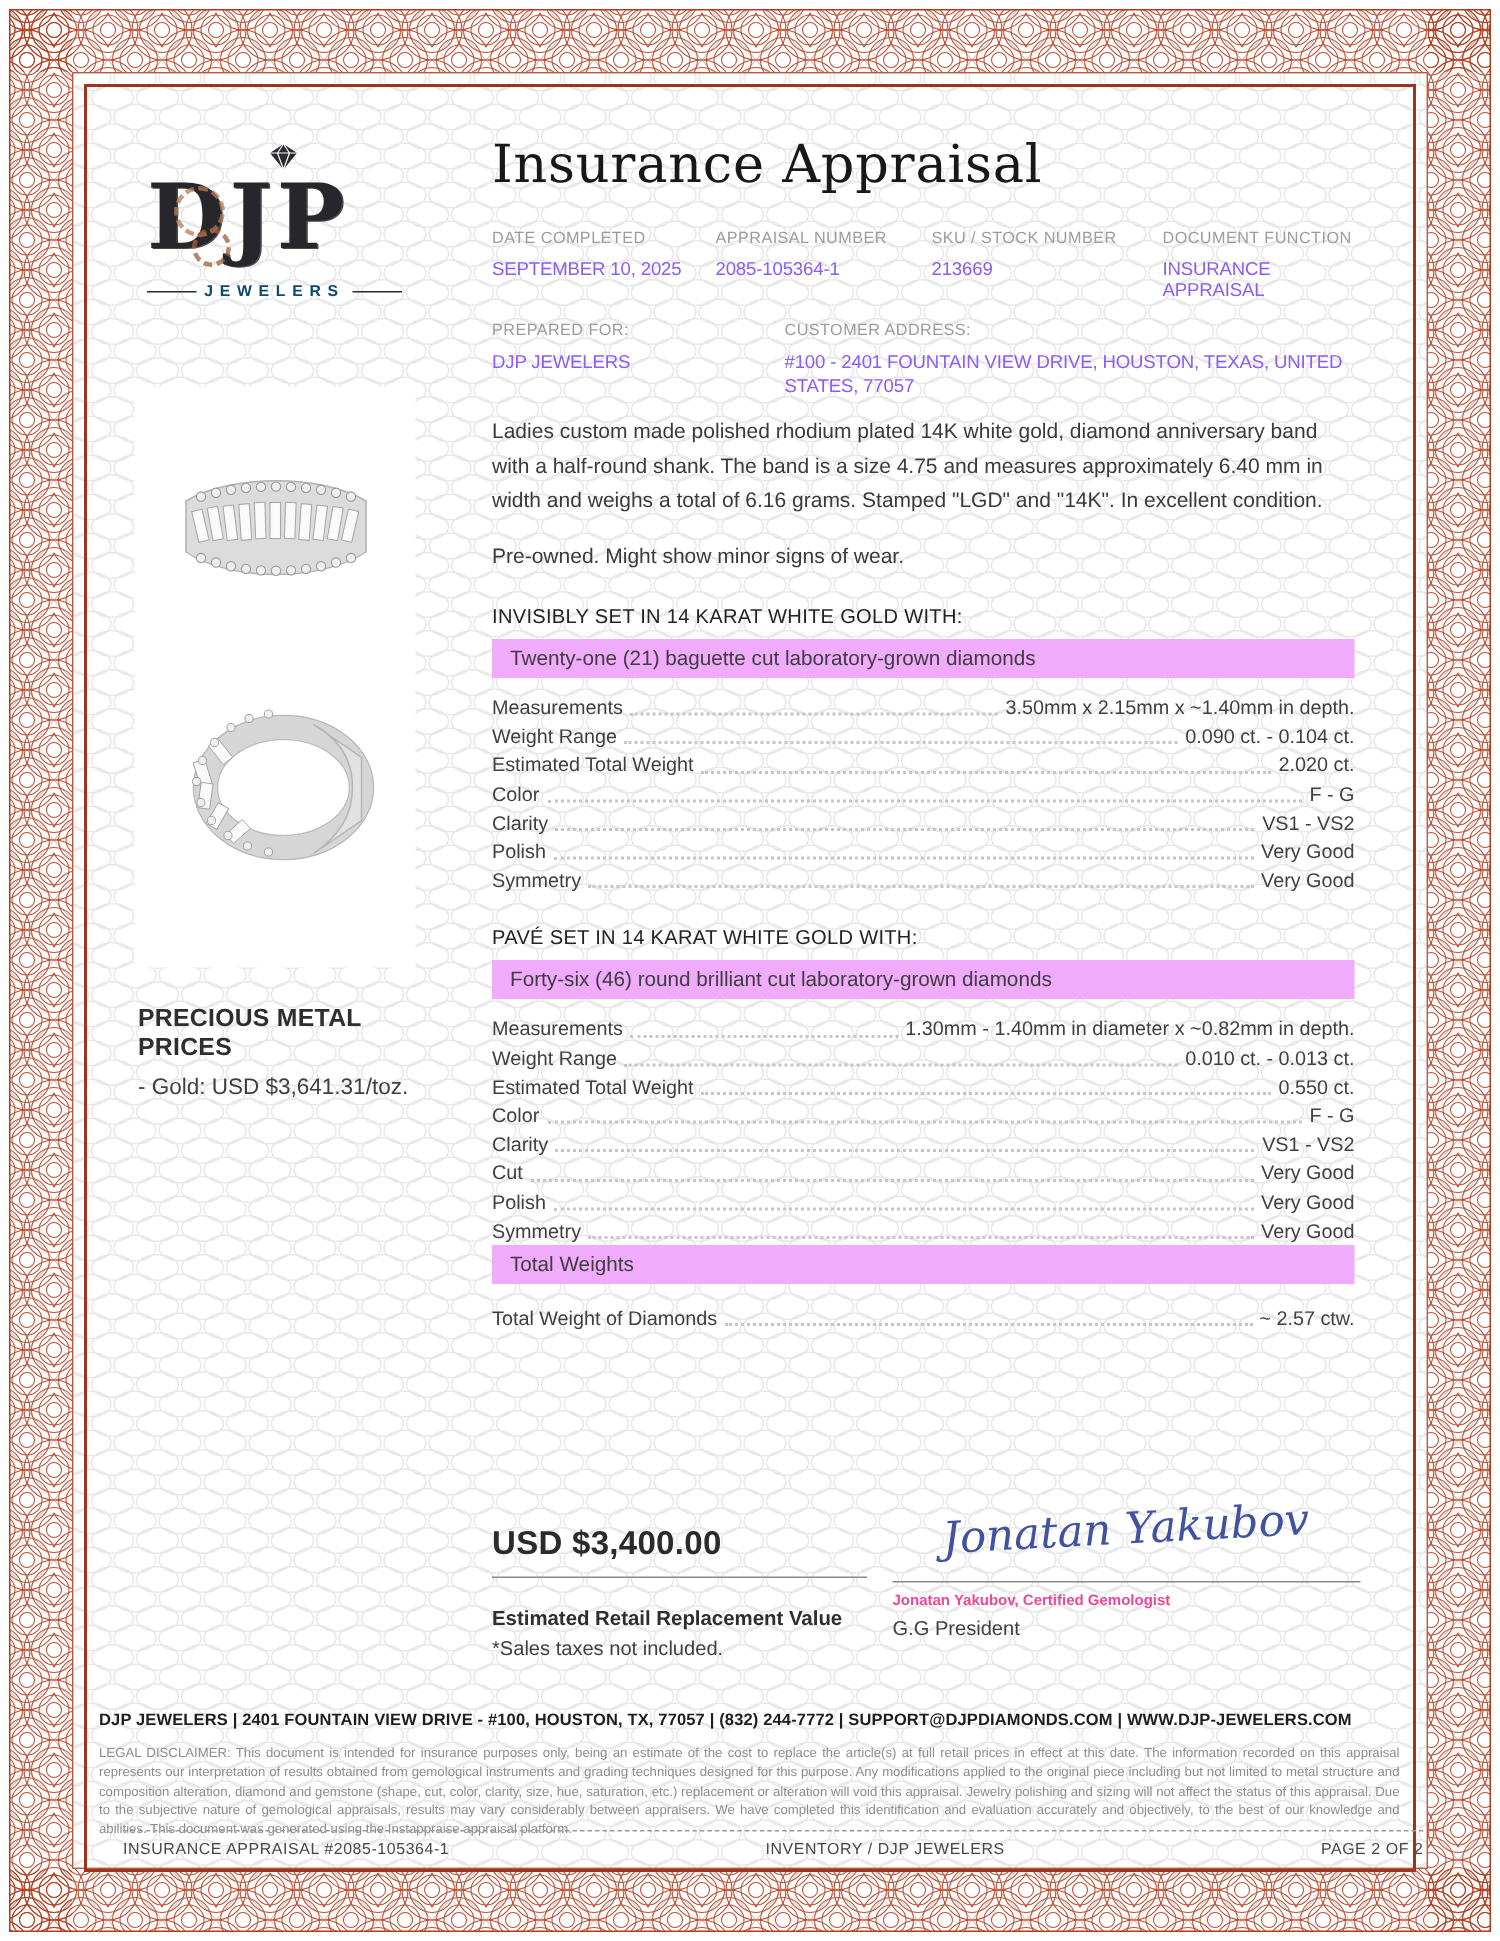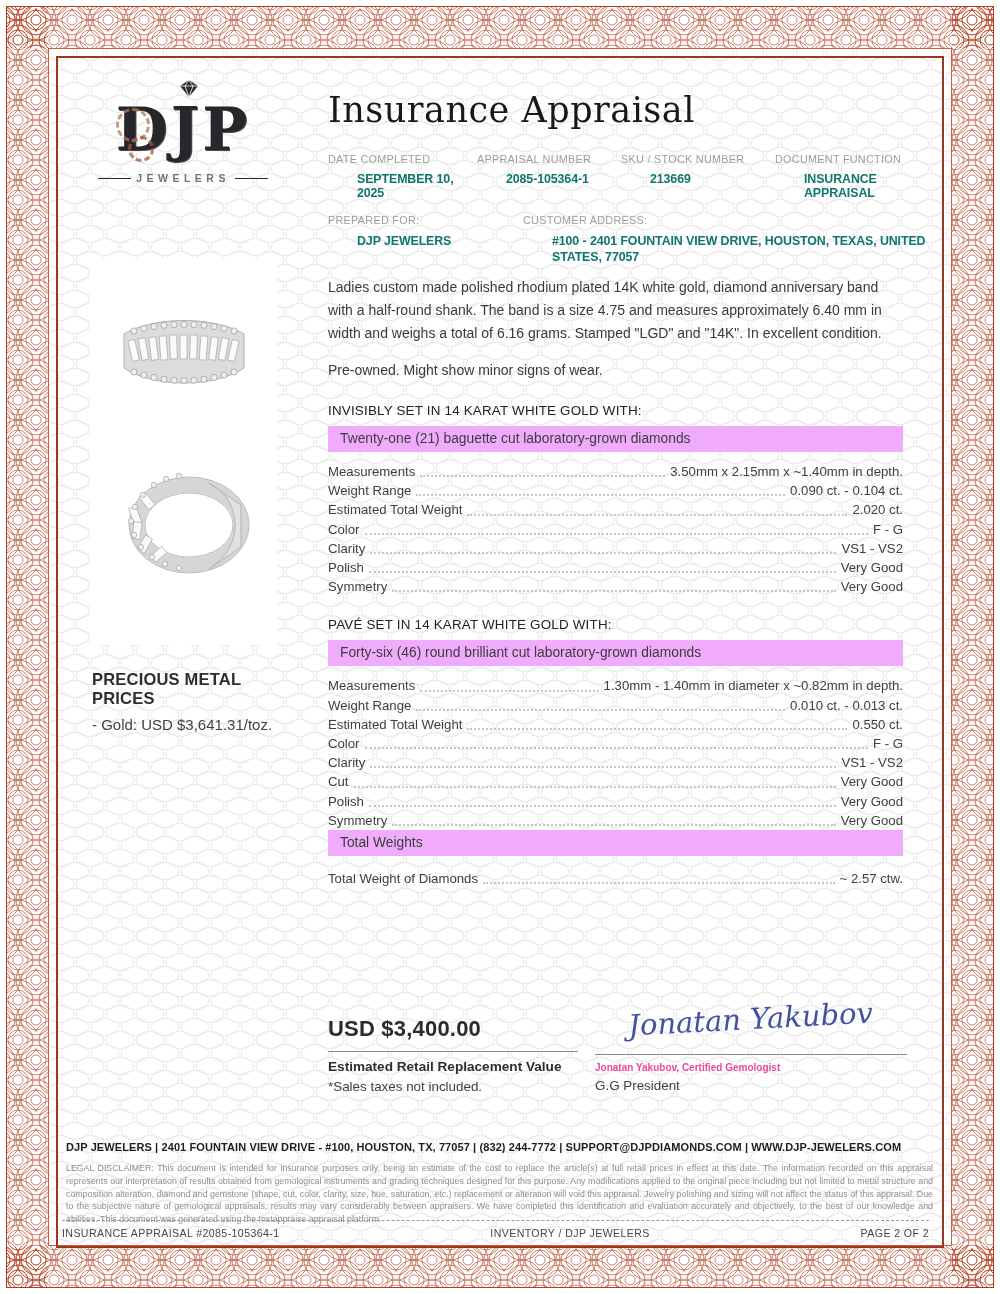--- a/index.html
+++ b/index.html
@@ -5,39 +5,39 @@
   * { margin:0; padding:0; box-sizing:border-box; }
   body { background:#888; font-family:"Liberation Sans", sans-serif; }
   .page {
     position:relative; width:1000px; height:1294px; background:#fff;
     margin:0 auto; overflow:hidden;
   }
   .bglayer { position:absolute; inset:0; z-index:0; }
   .content { position:absolute; inset:0; z-index:1; }
 
   
-  .logo { position:absolute; left:98px; top:80px; width:170px; height:112px; text-align:center; }
+  .logo { position:absolute; left:98px; top:96px; width:170px; height:112px; text-align:left; }
   .logo-diamond { position:absolute; left:78px; top:0; }
   .logo-letters { position:absolute; left:0; top:10px; width:170px; font-family:"DejaVu Serif", serif;
     font-weight:bold; font-size:60px; letter-spacing:3px; color:#26262b; line-height:78px;
     text-shadow:1px 1px 0 #4a4a52; }
   .gear { position:absolute; border:3px dashed #b57c55; border-radius:50%; opacity:.75; }
   .gear1 { left:18px; top:28px; width:34px; height:34px; }
   .gear2 { left:30px; top:56px; width:26px; height:26px; border-color:#a05f3c; }
-  .logo-sub { position:absolute; left:0; top:92px; width:170px; display:flex; align-items:center; gap:5px; color:#737373; }
+  .logo-sub { position:absolute; left:0; top:92px; width:170px; display:flex; align-items:center; gap:5px; color:#0c4a6e; }
   .logo-sub .rule { flex:1; border-top:1.5px solid #2b2b2b; }
   .logo-sub .txt { font-size:10.5px; font-weight:bold; letter-spacing:4.5px; }
 
   
   .doc-title { position:absolute; left:328px; top:90px; font-family:"DejaVu Serif", serif;
     font-size:35px; color:#181818; letter-spacing:.5px; }
   .fields { position:absolute; left:328px; top:153px; width:580px; display:grid;
     grid-template-columns:149px 144px 154px 1fr; }
   .flabel { font-size:10.8px; color:#9c9c9c; letter-spacing:.3px; }
-  .fvalue { margin-top:7px; font-size:12.4px; font-weight:bold; color:#0f766e; letter-spacing:-.1px;margin-left:29px; }
+  .fvalue { margin-top:7px; font-size:12.4px; font-weight:normal; color:#8b5cf6; letter-spacing:-.1px; }
   .prepared { position:absolute; left:328px; top:214px; width:580px; display:grid; grid-template-columns:195px 1fr; }
   .prepared .fvalue { line-height:16px; }
   .addr { width:382px; }
 
   
   .photo-box { position:absolute; left:90px; top:258px; width:187px; height:387px; background:#fff;
     display:flex; flex-direction:column; justify-content:space-between; padding:38px 10px 55px; align-items:center; }
   .metal { position:absolute; left:92px; top:670px; width:210px; }
   .metal-title { font-size:16.5px; font-weight:bold; color:#2e2e2e; letter-spacing:.2px; }
   .metal-line { margin-top:8px; font-size:15px; color:#3f3f3f; }
@@ -52,34 +52,34 @@
   .specs { margin-top:10px; }
   .spec { display:flex; align-items:flex-end; font-size:13.2px; line-height:19.2px; color:#3f3f3f; }
   .spec .dots { flex:1; border-bottom:2px dotted #c6c6c6; margin:0 5px 4px; }
   .totals-banner { margin-top:0; }
   .total-row { margin-top:13px; }
 
   
   .valuation { position:absolute; left:328px; top:1016px; width:250px; }
   .val-amount { font-size:22px; font-weight:bold; color:#2b2b2b; letter-spacing:.2px; }
   .val-rule { margin-top:9px; border-top:1px solid #8a8a8a; }
-  .val-label { margin-top:7px; font-size:13.6px; font-weight:bold; color:#2e2e2e; }
+  .val-label { margin-top:19px; font-size:13.6px; font-weight:bold; color:#2e2e2e; }
   .val-note { margin-top:5px; font-size:13.4px; color:#3f3f3f; }
   .sig { position:absolute; left:595px; top:1002px; width:312px; }
   .sig-script { height:52px; text-align:center; font-family:"DejaVu Serif", serif; font-style:italic;
     font-size:29px; color:#4152a0; transform:rotate(-3deg); white-space:nowrap; }
   .sig-rule { border-top:1px solid #8a8a8a; }
   .sig-name { margin-top:7px; font-size:10px; font-weight:bold; color:#ec4899; }
   .sig-title { margin-top:5px; font-size:13.4px; color:#3f3f3f; }
 
   
   .footer { position:absolute; left:66px; top:1141px; width:867px; }
   .f-contact { font-size:11px; font-weight:bold; color:#1e1e1e; letter-spacing:.1px; }
   .f-disclaimer { margin-top:9px; font-size:8.8px; line-height:12.8px; color:#8c8c8c; text-align:justify; }
-  .bottombar { position:absolute; left:62px; top:1220px; width:867px; border-top:1px dashed #9a9a9a;
+  .bottombar { position:absolute; left:82px; top:1220px; width:867px; border-top:1px dashed #9a9a9a;
     padding-top:6px; display:flex; justify-content:space-between; font-size:10.6px; color:#474747; letter-spacing:.4px;gap:16px; }
 </style>
 </head>
 <body>
 
 <div class="page">
 
   <svg class="bglayer" width="1000" height="1294" aria-hidden="true">
     <defs>
       <pattern id="redmesh" width="36" height="40" patternUnits="userSpaceOnUse">

